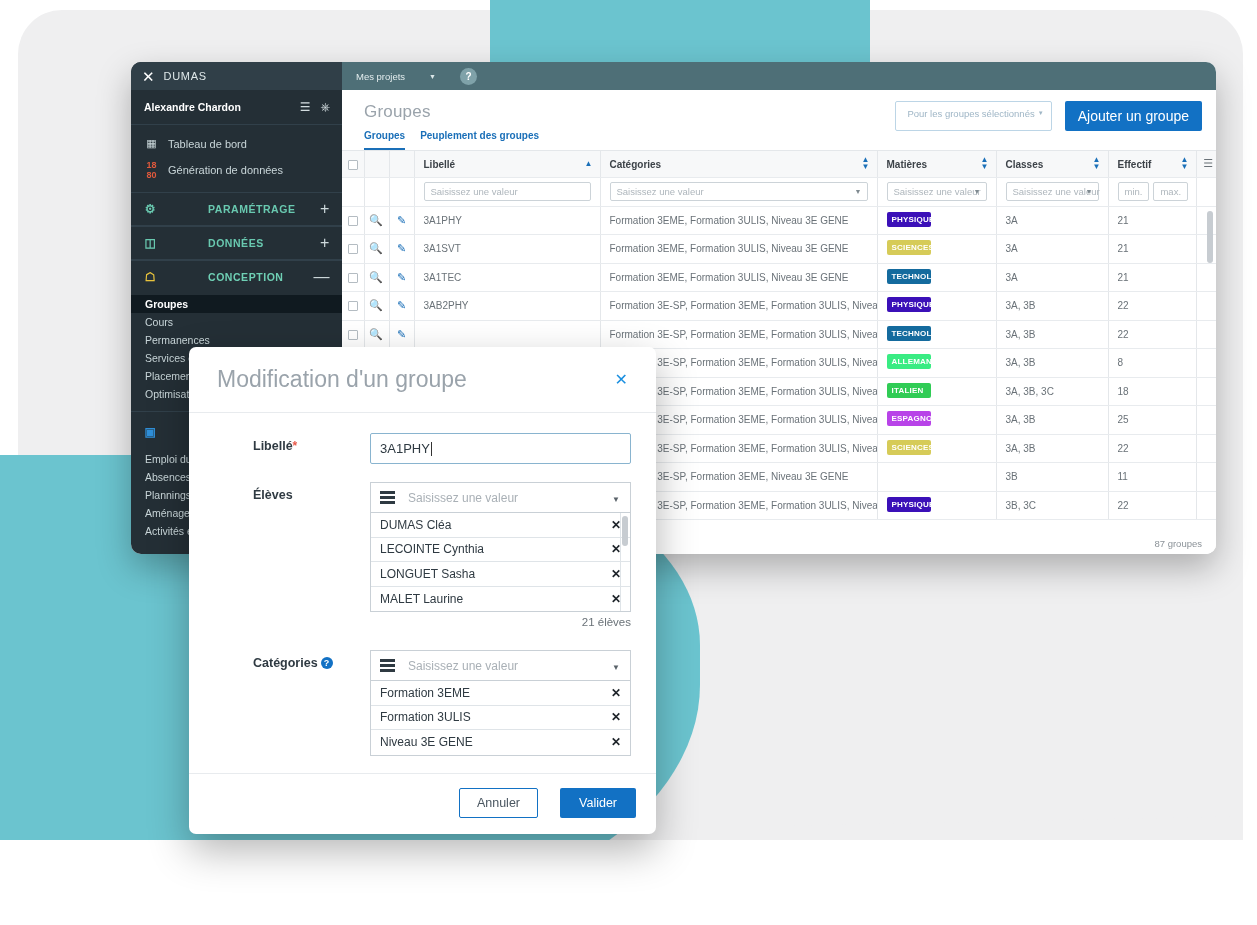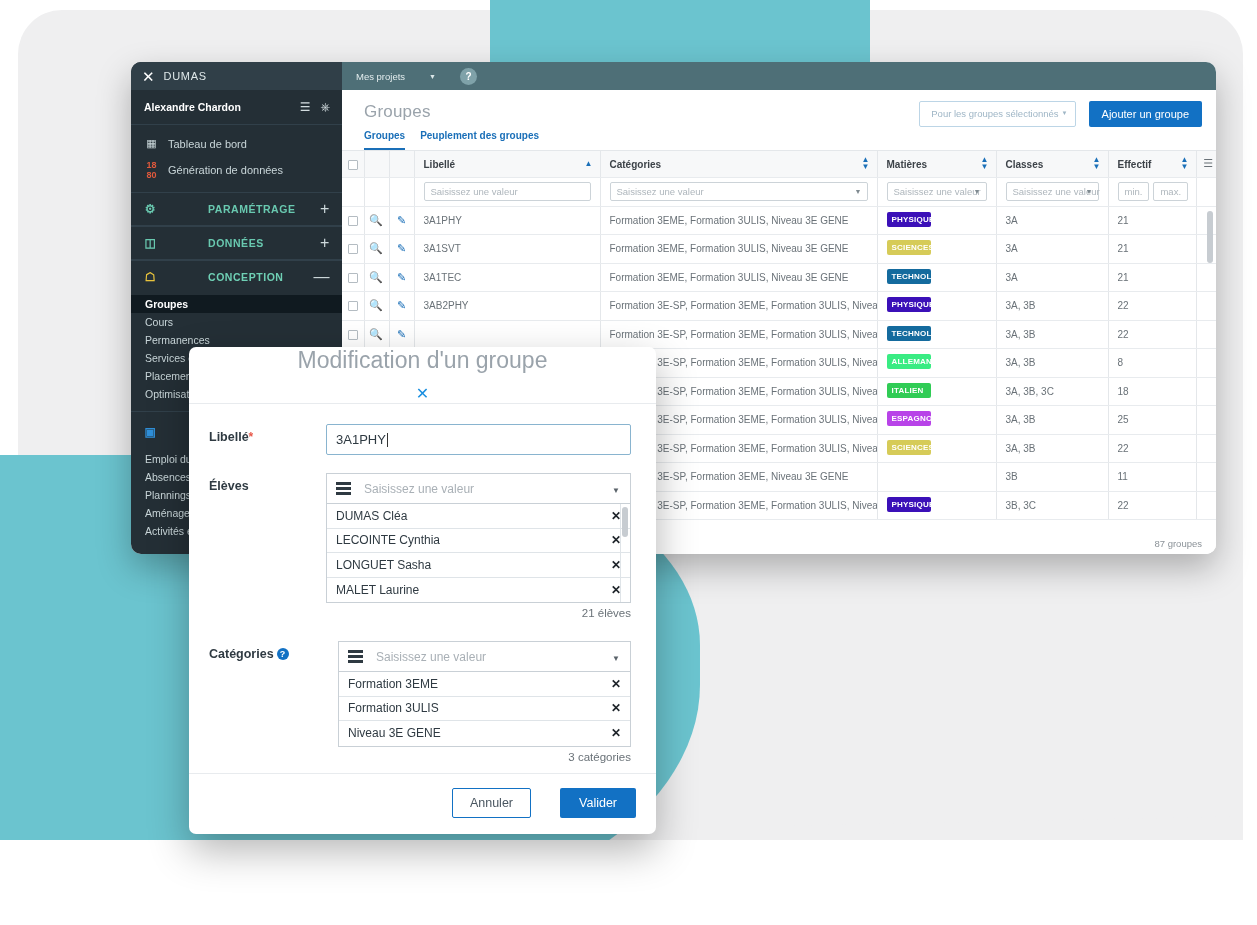--- a/index.html
+++ b/index.html
@@ -111,21 +111,21 @@
   .page-head { padding: 12px 16px 0 22px; position: relative; }
   .page-title { font-size: 17px; color: #9aa3ab; font-weight: normal; letter-spacing: .2px; }
   .head-actions { position: absolute; right: 14px; top: 11px; display: flex; gap: 13px; }
   .btn-outline {
     border: 1px solid #bcd5e6; color: #9fb6c6; background: #fff;
     font-size: 9.5px; padding: 6px 16px 6px 11px; border-radius: 2px; position: relative;
   }
   .btn-outline .c { position: absolute; right: 7px; top: 8px; font-size: 6px; }
   .btn-primary {
     background: #1271c4; color: #ffffff; border: none;
-    font-size: 11px; padding: 7px 13px; border-radius: 2px;
+    font-size: 14px; padding: 7px 13px; border-radius: 2px;
   }
 
   .tabs { display: flex; gap: 15px; padding: 8px 0 0 22px; }
   .tab { font-size: 10px; color: #1a6fb8; padding-bottom: 7px; font-weight: bold; }
   .tab.active { color: #1a6fb8; border-bottom: 2.5px solid #1a6fb8; }
   .tab.inactive { font-weight: bold; }
 
   
   .table-wrap { flex: 1; position: relative; overflow: hidden; }
   table.grid { border-collapse: collapse; width: 100%; table-layout: fixed; }
@@ -181,29 +181,28 @@
   }
 
   
   #modal {
     position: absolute; left: 189px; top: 347px; width: 467px; height: 487px;
     background: #ffffff; border-radius: 7px;
     box-shadow: 0 16px 40px rgba(0,0,0,.30);
     overflow: hidden; display: flex; flex-direction: column;
   }
   .m-head {
-    height: 57px; display: flex; align-items: center; padding: 0 28px;
+    height: 66px; display: flex; align-items: center; padding: 0 28px;
     border-bottom: 1px solid #e8ebee;
-    flex-direction: column;
   }
   .m-title { flex: 1; font-size: 23px; color: #9aa3ab; font-weight: normal; }
   .m-close { color: #1a8fe0; font-size: 16px; font-weight: 300; }
 
   .m-body { flex: 1; padding: 20px 25px 4px 20px; overflow: hidden; }
-  .m-row { display: flex; margin-bottom: 18px; }
+  .m-row { display: flex; margin-bottom: 18px; margin-left: 44px; }
   .m-label {
     width: 117px; flex: 0 0 117px; font-size: 12.5px; color: #2f3a42;
     font-weight: bold; padding-top: 6px;
   }
   .m-label .req { color: #e8594a; font-size: 12px; }
   .m-label .qm {
     display: inline-block; width: 12px; height: 12px; border-radius: 50%;
     background: #1271c4; color: #fff; font-size: 9px; text-align: center;
     line-height: 12px; font-weight: bold; vertical-align: 1px; margin-left: 3px;
   }
@@ -237,21 +236,21 @@
     background: #c7ccd1; border-radius: 4px;
   }
   .ms-scroll-track {
     position: absolute; right: 0; top: 0; width: 10px; height: 100%;
     border-left: 1px solid #dfe4e8;
   }
   .ms-count { text-align: right; font-size: 11.5px; color: #6a7278; padding-top: 4px; }
 
   .m-foot {
     border-top: 1px solid #e8ebee; padding: 14px 20px 16px 0;
-    display: flex; justify-content: flex-end; gap: 29px;
+    display: flex; justify-content: flex-end; gap: 22px;
   }
   .b-cancel {
     border: 1px solid #1271c4; color: #4a5660; background: #fff;
     font-size: 12.5px; padding: 7px 17px; border-radius: 2px;
   }
   .b-validate {
     background: #1271c4; color: #ffffff; border: none;
     font-size: 12.5px; padding: 8px 19px; border-radius: 2px;
   }
 </style>
@@ -622,21 +621,21 @@
             </div>
             <div class="ms-item">
               <span class="nm">MALET Laurine</span>
               <span class="rm">✕</span>
             </div>
           </div>
           <div class="ms-count">21 élèves</div>
         </div>
       </div>
 
-      <div class="m-row" style="margin-top:22px;gap:12px;">
+      <div class="m-row" style="margin-top:22px;">
         <div class="m-label">
           <span>Catégories</span><span class="qm">?</span>
         </div>
         <div class="m-field">
           <div class="ms-head">
             <span class="burger">
                 <i></i>
                 <i></i>
                 <i></i>
               </span>
@@ -650,21 +649,20 @@
             </div>
             <div class="ms-item">
               <span class="nm">Formation 3ULIS</span>
               <span class="rm">✕</span>
             </div>
             <div class="ms-item">
               <span class="nm">Niveau 3E GENE</span>
               <span class="rm">✕</span>
             </div>
           </div>
-          <div class="ms-count">3 catégories</div>
         </div>
       </div>
 
     </div>
 
     <div class="m-foot">
       <div class="b-cancel">Annuler</div>
       <div class="b-validate">Valider</div>
     </div>
   </div>

